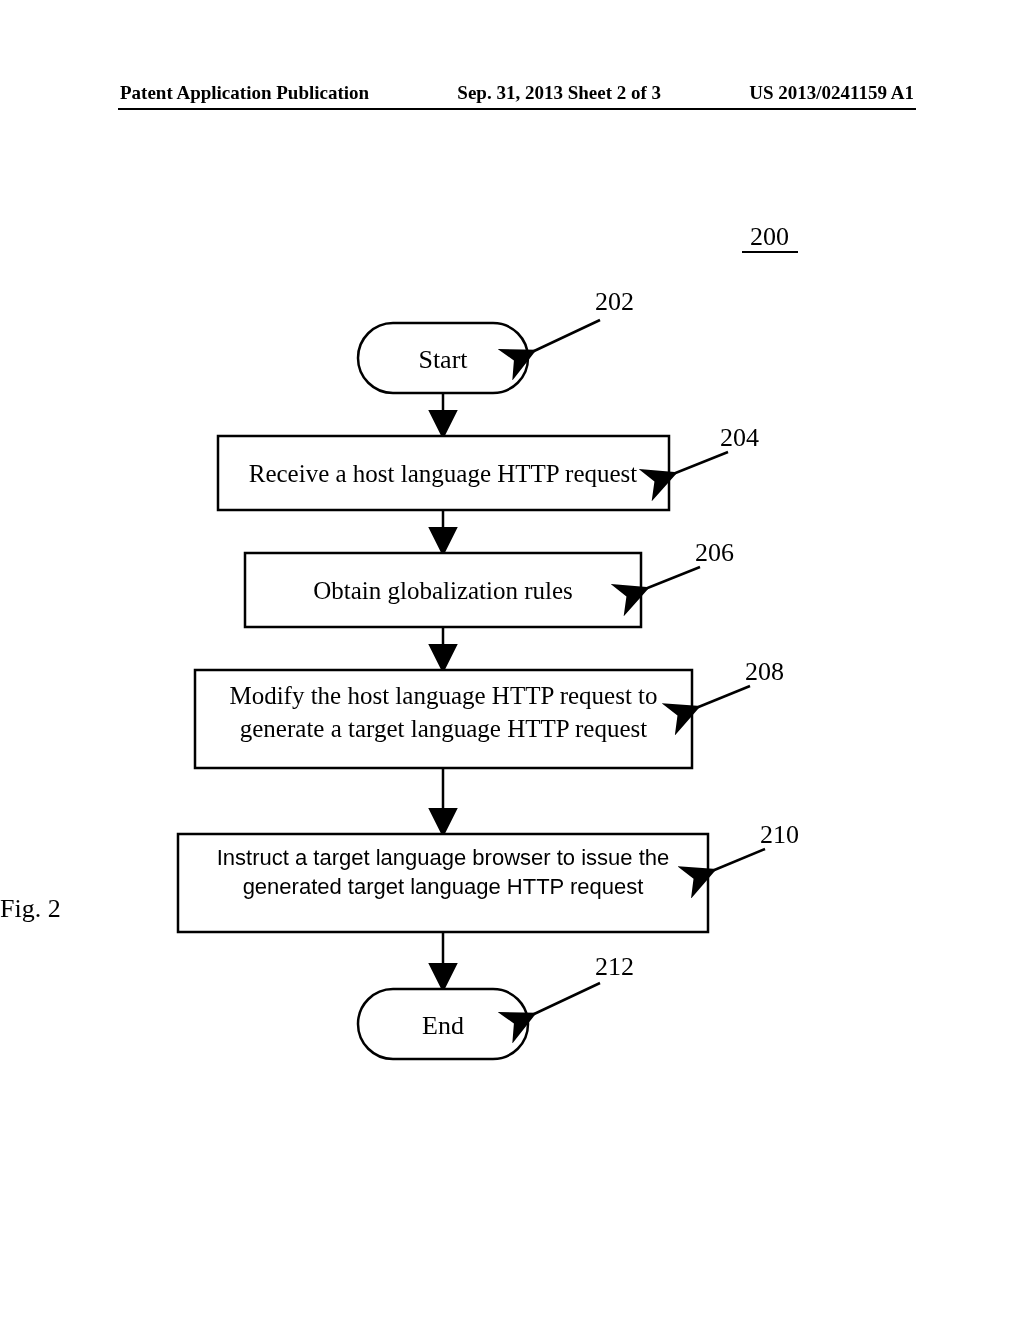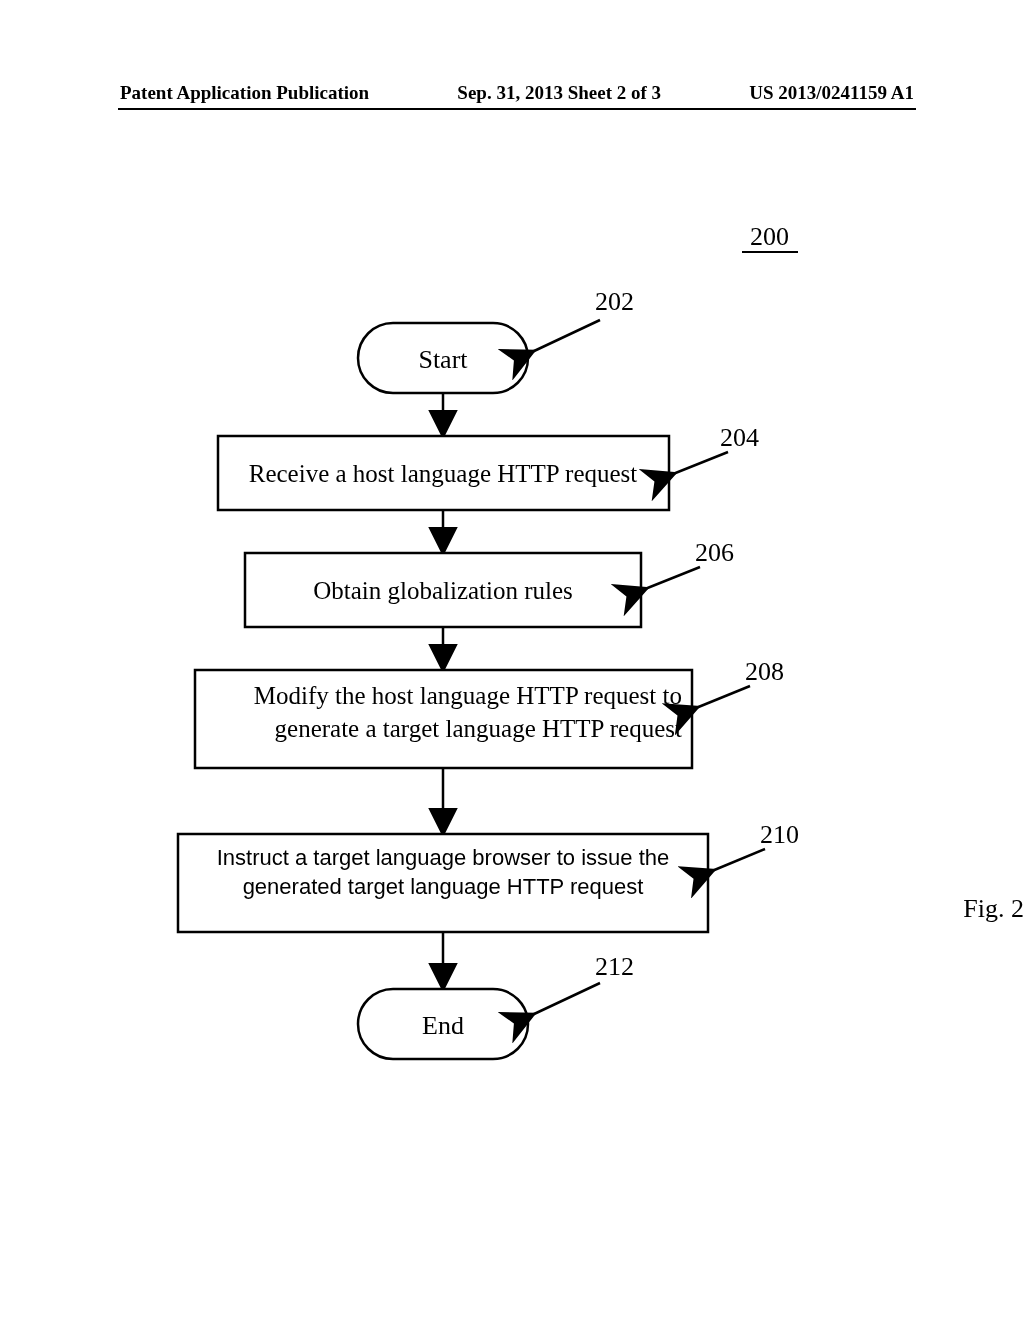--- a/index.html
+++ b/index.html
@@ -38,21 +38,21 @@
   .svg-wrap {
     position: absolute;
     top: 0;
     left: 0;
   }
   .fig-caption {
     position: absolute;
     bottom: 140px;
     left: 0;
     width: 100%;
-    text-align: right;
+    text-align: left;
     font-size: 26px;
     font-family: Liberation Serif, serif;
   }
 </style>
 </head>
 <body>
 
 <div class="page">
 
   <div class="header">
@@ -99,21 +99,21 @@
       <text x="443" y="599" font-size="25" text-anchor="middle" font-family="Times New Roman">Obtain globalization rules</text>
     </g>
     <text x="695" y="561" font-size="26" font-family="Times New Roman">206</text>
     <line x1="700" y1="567" x2="645" y2="589" stroke="#000" stroke-width="2.5" marker-end="url(#arrowhead-pointer)"></line>
 
     <line x1="443" y1="627" x2="443" y2="666" stroke="#000" stroke-width="2.5" marker-end="url(#arrowhead)"></line>
 
     <g>
       <rect x="195" y="670" width="497" height="98" fill="#fff" stroke="#000" stroke-width="2.5"></rect>
       <foreignObject x="205" y="680" width="477" height="78">
-        <div xmlns="http://www.w3.org/1999/xhtml" style="font-family:'Times New Roman';font-size:25px;text-align:right;line-height:1.3;">
+        <div xmlns="http://www.w3.org/1999/xhtml" style="font-family:'Times New Roman';font-size:25px;text-align:center;line-height:1.3;">
           <span>Modify the host language HTTP request to generate a target language HTTP request</span>
         </div>
       </foreignObject>
     </g>
     <text x="745" y="680" font-size="26" font-family="Times New Roman">208</text>
     <line x1="750" y1="686" x2="696" y2="708" stroke="#000" stroke-width="2.5" marker-end="url(#arrowhead-pointer)"></line>
 
     <line x1="443" y1="768" x2="443" y2="830" stroke="#000" stroke-width="2.5" marker-end="url(#arrowhead)"></line>
 
     <g>

